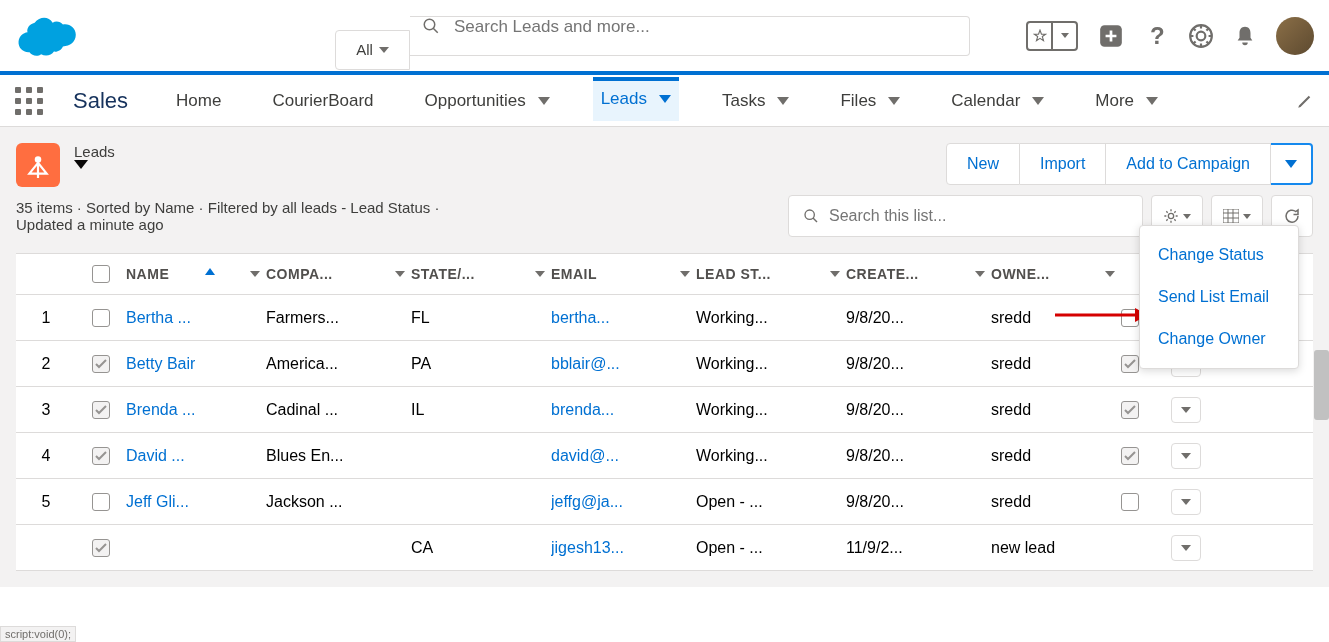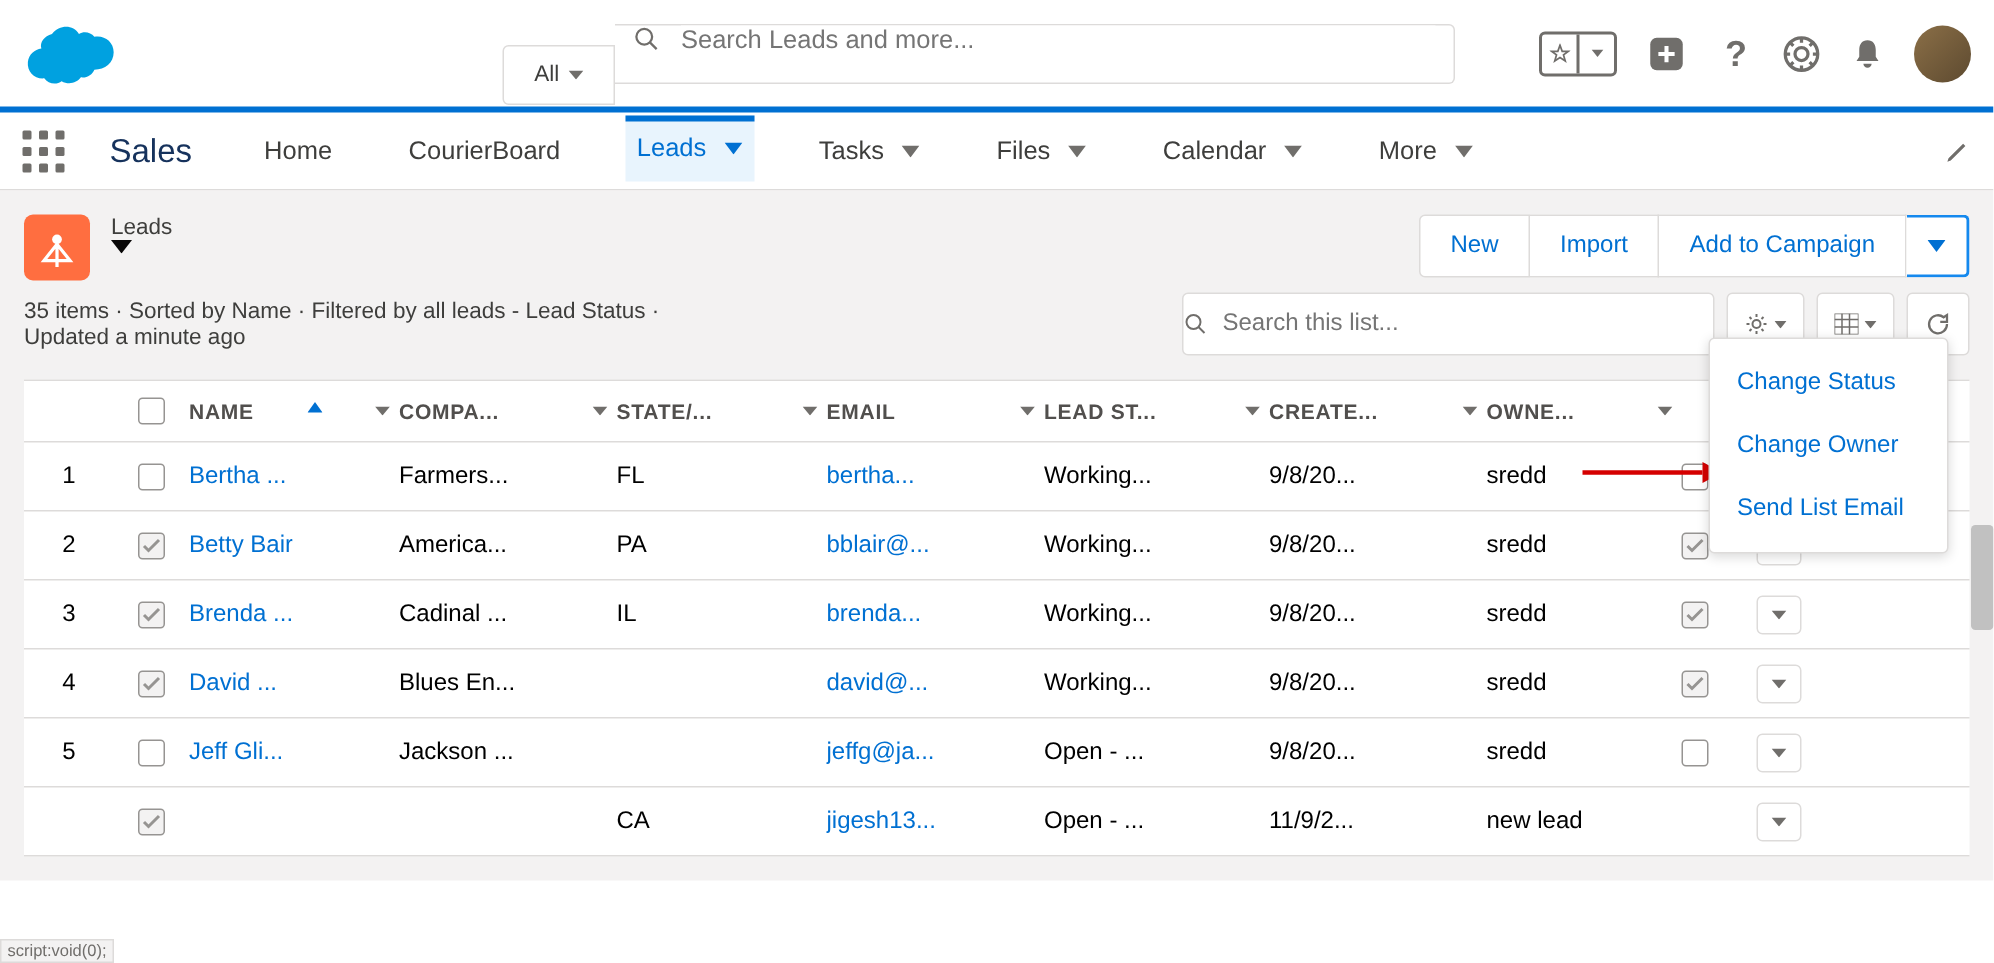--- a/index.html
+++ b/index.html
@@ -29,21 +29,21 @@
 .obj-icon { width: 44px; height: 44px; background: #ff6e40; border-radius: 6px; display: flex; align-items: center; justify-content: center; }
 .header-text .obj-label { font-size: 15px; color: #3e3e3c; }
 .header-text .view-name { font-size: 25px; font-weight: 700; color: #080707; display: flex; align-items: center; gap: 12px; }
 .header-btns { margin-left: auto; display: flex; align-items: center; }
 .hdr-btn { height: 42px; padding: 0 20px; border: 1px solid #dddbda; background: #fff; font-size: 16px; color: #0070d2; display: flex; align-items: center; cursor: pointer; }
 .hdr-btn:first-child { border-radius: 4px 0 0 4px; }
 .hdr-btn.drop { width: 42px; border-radius: 0 4px 4px 0; padding: 0; justify-content: center; border: 2px solid #1589ee; }
 .meta-row { display: flex; align-items: center; margin-top: 8px; }
 .meta-text { font-size: 15px; color: #3e3e3c; }
 .list-controls { margin-left: auto; display: flex; gap: 8px; }
-.list-search { width: 355px; height: 42px; border: 1px solid #dddbda; border-radius: 4px; background: #fff; display: flex; align-items: center; padding: 0 0; gap: 10px; }
+.list-search { width: 355px; height: 42px; border: 1px solid #dddbda; border-radius: 4px; background: #fff; display: flex; align-items: center; padding: 0 14px; gap: 10px; }
 .list-search input { border: none; outline: none; font-size: 16px; flex: 1; }
 .ctrl-btn { height: 42px; width: 52px; border: 1px solid #dddbda; border-radius: 4px; background: #fff; display: flex; align-items: center; justify-content: center; gap: 4px; color: #706e6b; cursor: pointer; }
 .table-wrap { margin-top: 16px; background: #fff; }
 .thead { display: flex; height: 42px; border-top: 1px solid #dddbda; border-bottom: 1px solid #dddbda; align-items: center; font-size: 14px; font-weight: 700; color: #514f4d; letter-spacing: 0.5px; }
 .col-num { width: 60px; text-align: center; }
 .col-chk { width: 50px; display: flex; justify-content: center; }
 .col { display: flex; align-items: center; gap: 8px; padding-right: 6px; }
 .col-name { width: 140px; } .col-comp { width: 145px; } .col-state { width: 140px; } .col-email { width: 145px; } .col-status { width: 150px; } .col-created { width: 145px; } .col-owner { width: 130px; } .col-act { width: 50px; } .col-menu { width: 60px; }
 .col svg { margin-left: auto; }
 .trow { display: flex; height: 46px; align-items: center; border-bottom: 1px solid #dddbda; font-size: 16px; }
@@ -132,20 +132,26 @@
       <span></span>
     </div>
   <div class="app-name">Sales</div>
   <div class="nav-tabs" id="nav-tabs">
       <div class="nav-tab">
         <span>Home</span>
       </div>
       <div class="nav-tab">
         <span>CourierBoard</span>
       </div>
+      <div class="nav-tab">
+        <span>Opportunities</span>
+        <svg width="12" height="8">
+          <path d="M0 0l6 8 6-8z" fill="#706e6b"></path>
+        </svg>
+      </div>
       <div class="nav-tab active">
         <span>Leads</span>
         <svg width="12" height="8">
           <path d="M0 0l6 8 6-8z" fill="#0070d2"></path>
         </svg>
       </div>
       <div class="nav-tab">
         <span>Tasks</span>
         <svg width="12" height="8">
           <path d="M0 0l6 8 6-8z" fill="#706e6b"></path>
@@ -488,22 +494,22 @@
               </svg>
             </div>
           </div>
         </div>
       </div>
   </div>
 </div>
 
 <div class="dropdown-menu">
   <div class="menu-item">Change Status</div>
+  <div class="menu-item">Send List Email</div>
   <div class="menu-item">Change Owner</div>
-  <div class="menu-item">Send List Email</div>
 </div>
 
 <svg class="arrow-annotation" width="100" height="30">
   <line x1="5" y1="15" x2="85" y2="15" stroke="#d50000" stroke-width="3"></line>
   <path d="M85 8 L98 15 L85 22 z" fill="#d50000"></path>
 </svg>
 
 <div class="scroll-bar"></div>
 <div class="status-bar">script:void(0);</div>
 

